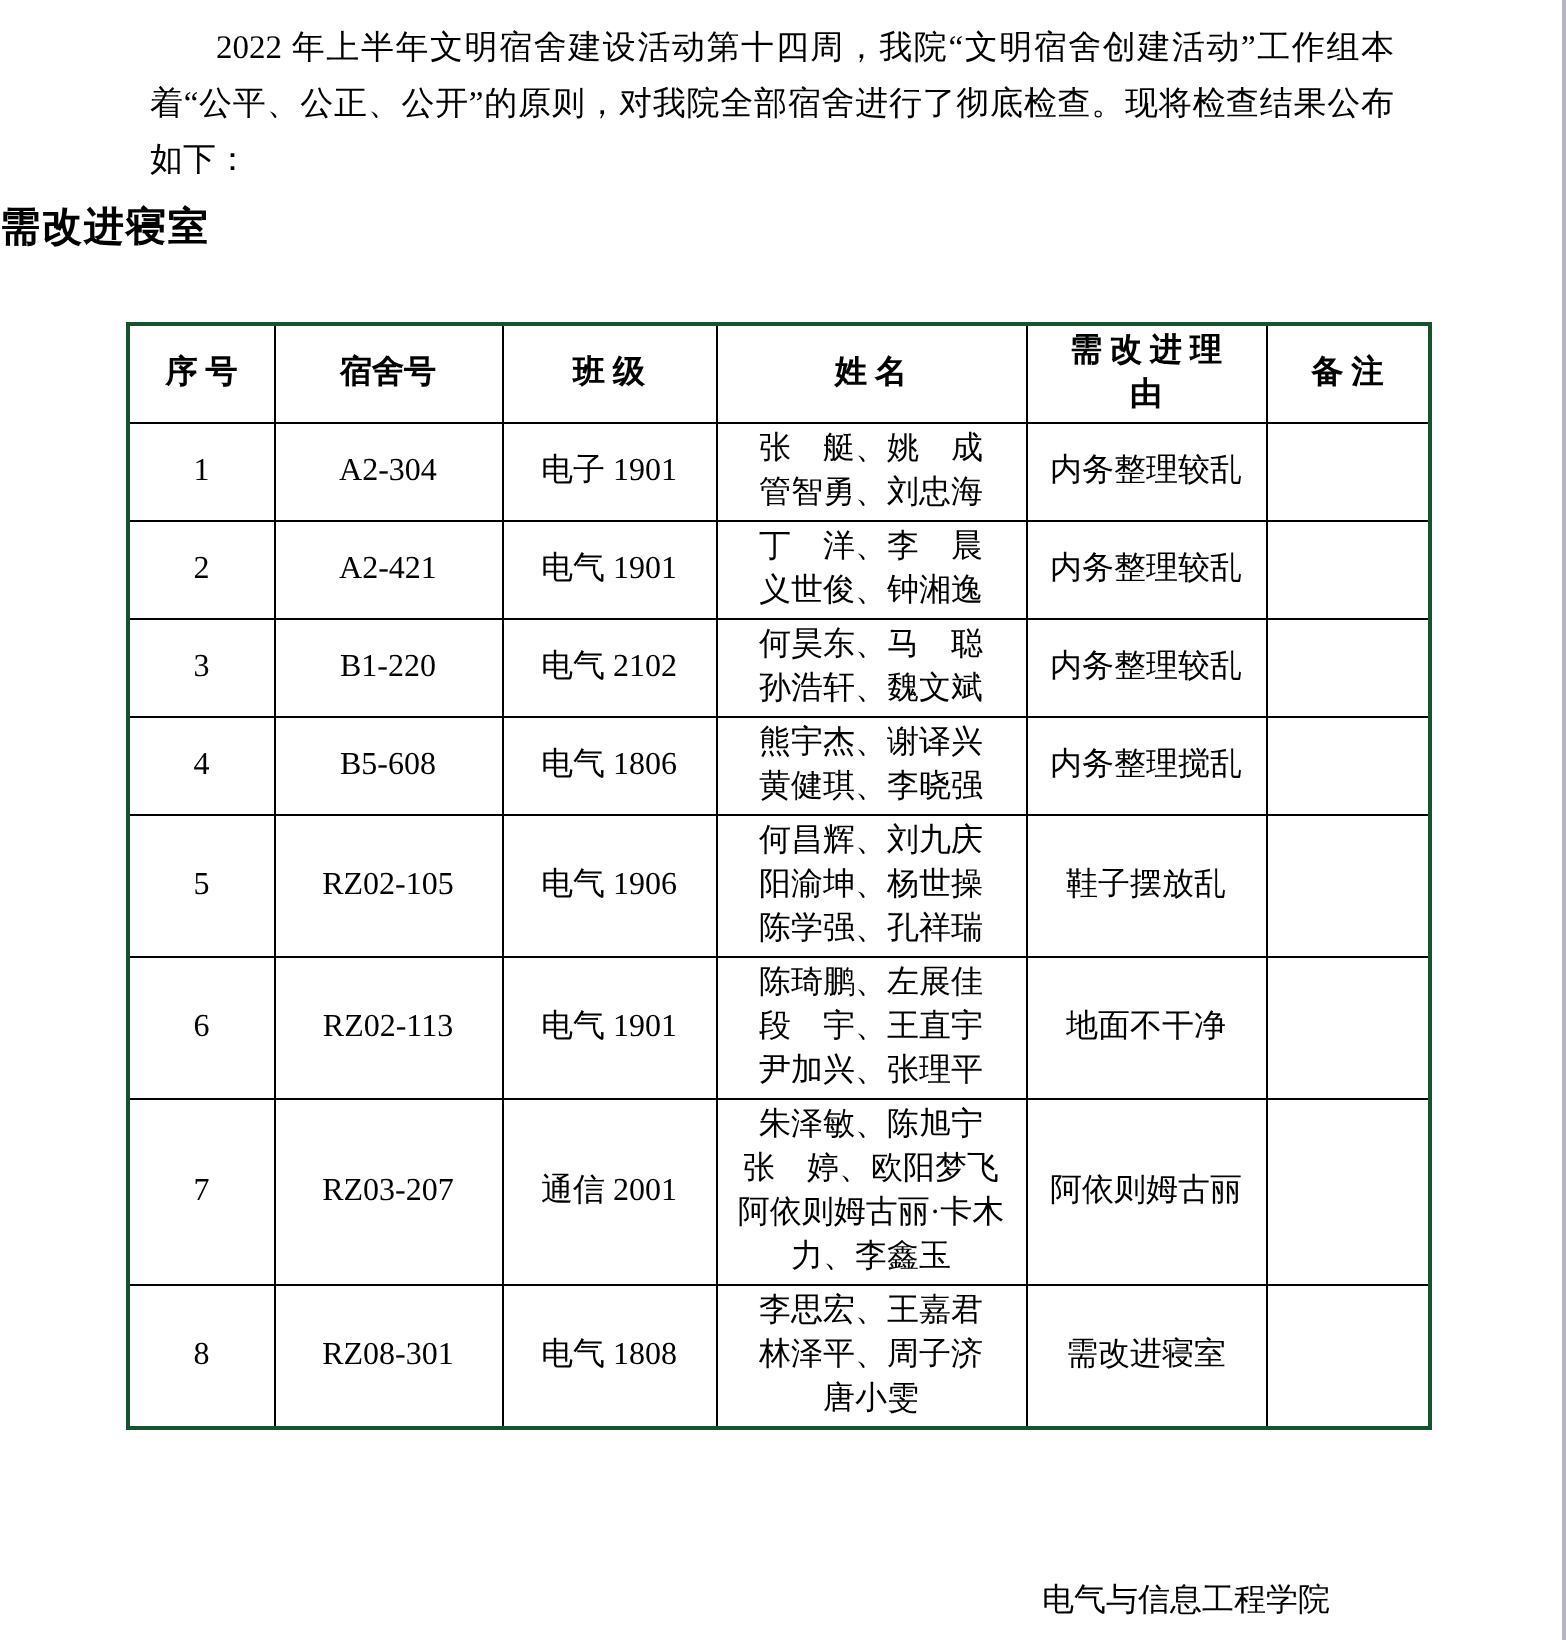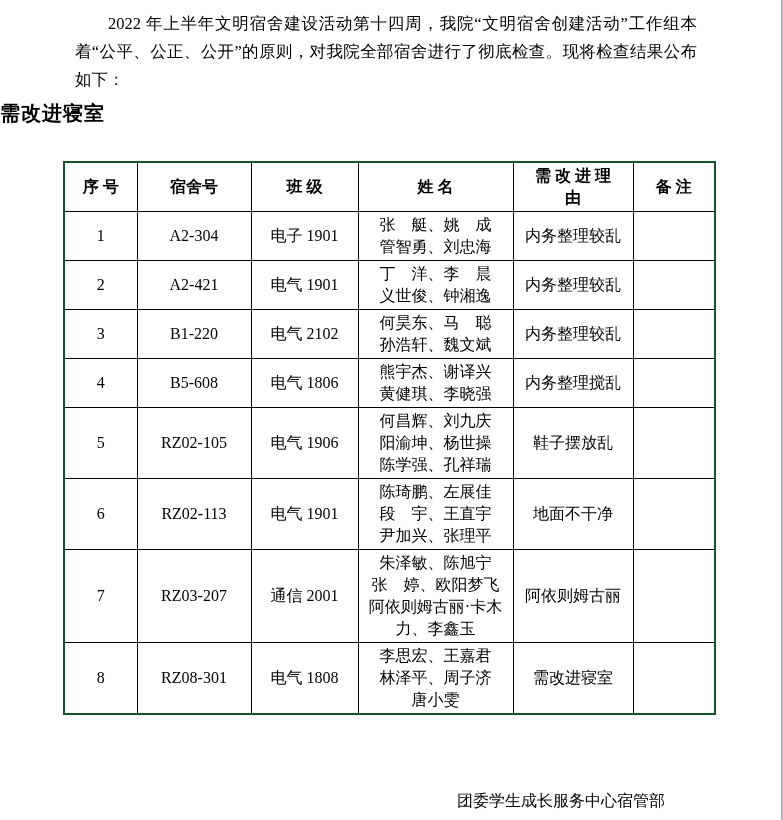--- a/index.html
+++ b/index.html
@@ -168,19 +168,20 @@
         <td>李思宏、王嘉君
 林泽平、周子济
 唐小雯</td>
         <td>需改进寝室</td>
         <td></td>
       </tr>
     </tbody>
   </table>
 
   <div class="footer">
+    <div>电气与信息工程学院</div>
     <div>团委学生成长服务中心宿管部</div>
 
   </div>
 
 </div>
 
 <div class="page-edge"></div>
 
 </body></html>

